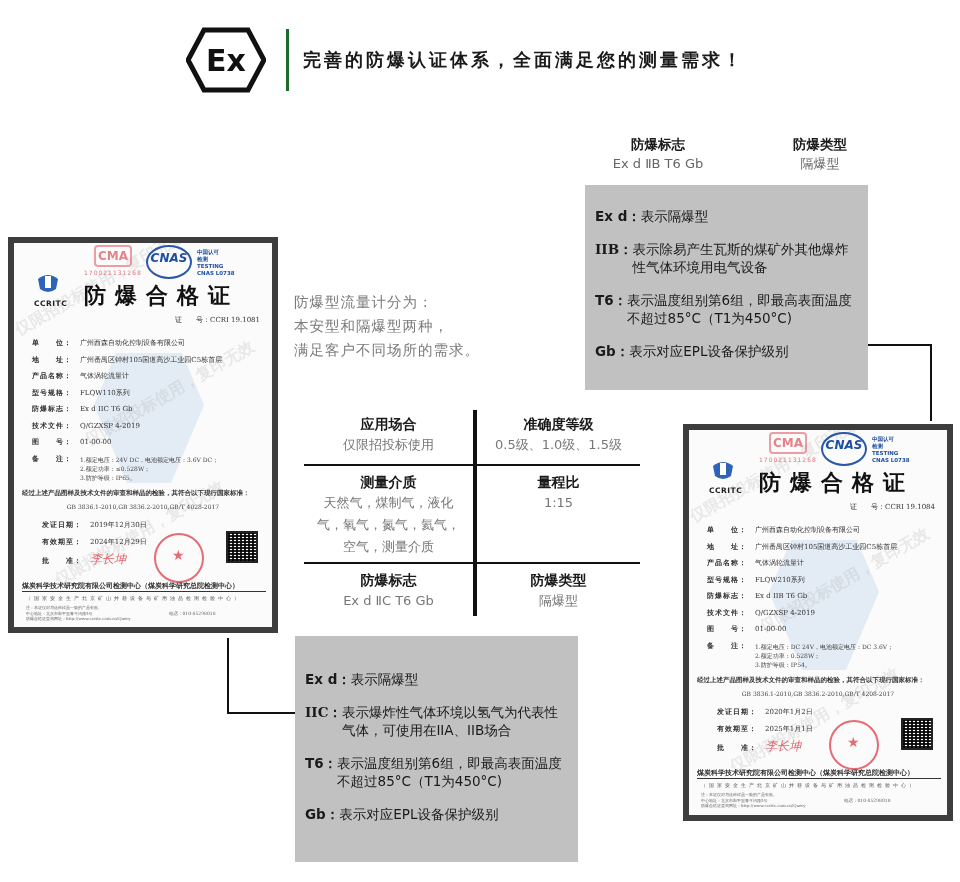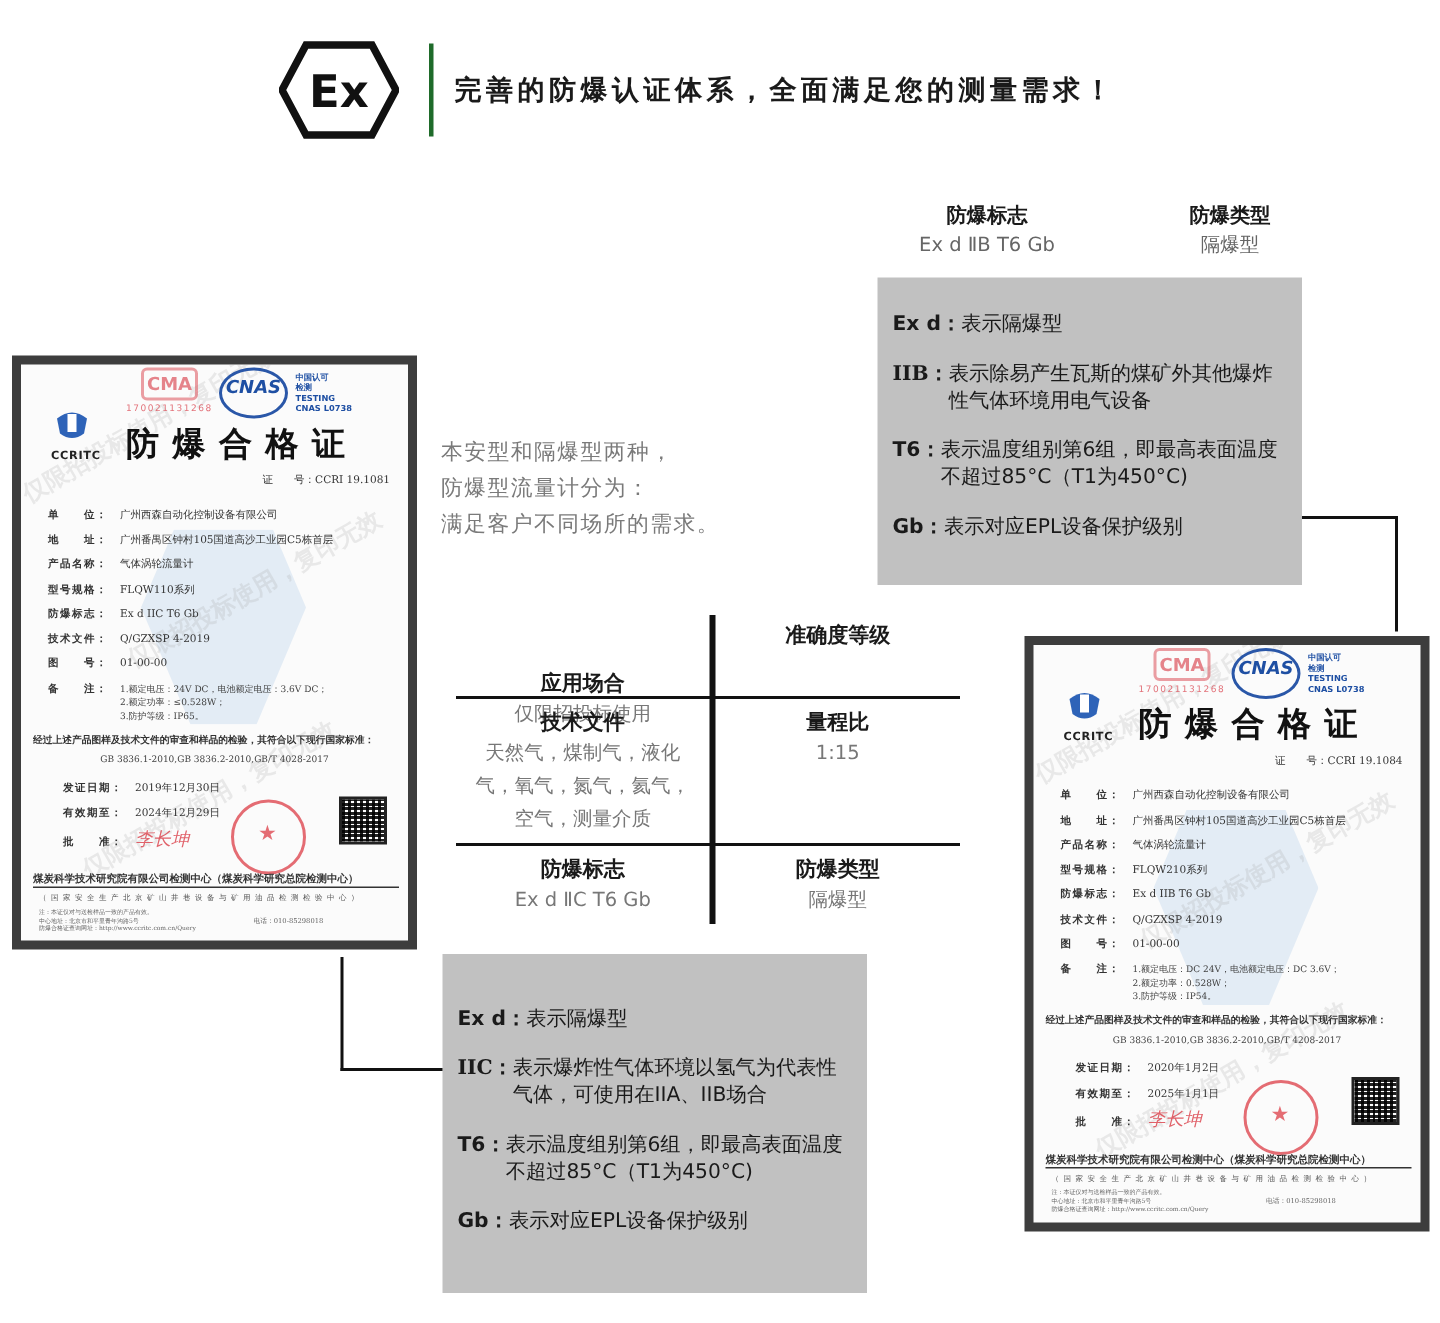--- a/index.html
+++ b/index.html
@@ -170,39 +170,40 @@
     <div class="cert-tiny" style="top:362px;">
       <div>注：本证仅对与送检样品一致的产品有效。</div>
       <div>中心地址：北京市和平里青年沟路5号</div>
       <div>防爆合格证查询网址：http://www.ccritc.com.cn/Query</div>
     </div>
     <div class="cert-tel" style="top:368px;">电话：010-85298018</div>
   </div>
 </div>
 
 <div class="intro">
+  <div>防爆型流量计分为：</div>
   <div>本安型和隔爆型两种，</div>
-  <div>防爆型流量计分为：</div>
   <div>满足客户不同场所的需求。</div>
 </div>
 
 <div class="spec">
   <div class="spec-vline"></div>
   <div class="spec-hline" style="left:0;top:56px;width:336px;"></div>
   <div class="spec-hline" style="left:0;top:154px;width:336px;"></div>
 
-  <div class="spec-cell" style="left:0;top:6px;width:169px;margin-top:32px;">
+  <div class="spec-cell" style="left:0;top:6px;width:169px;">
     <div class="spec-label">应用场合</div>
     <div class="spec-value">仅限招投标使用</div>
   </div>
   <div class="spec-cell" style="left:173px;top:6px;width:163px;">
     <div class="spec-label">准确度等级</div>
+    <div class="spec-value">0.5级、1.0级、1.5级</div>
   </div>
   <div class="spec-cell" style="left:-8px;top:64px;width:185px;">
-    <div class="spec-label">技术文件</div>
+    <div class="spec-label">测量介质</div>
     <div class="spec-value">天然气，煤制气，液化</div>
     <div class="spec-value">气，氧气，氮气，氦气，</div>
     <div class="spec-value">空气，测量介质</div>
   </div>
   <div class="spec-cell" style="left:173px;top:64px;width:163px;">
     <div class="spec-label">量程比</div>
     <div class="spec-value">1:15</div>
   </div>
   <div class="spec-cell" style="left:0;top:162px;width:169px;">
     <div class="spec-label">防爆标志</div>

